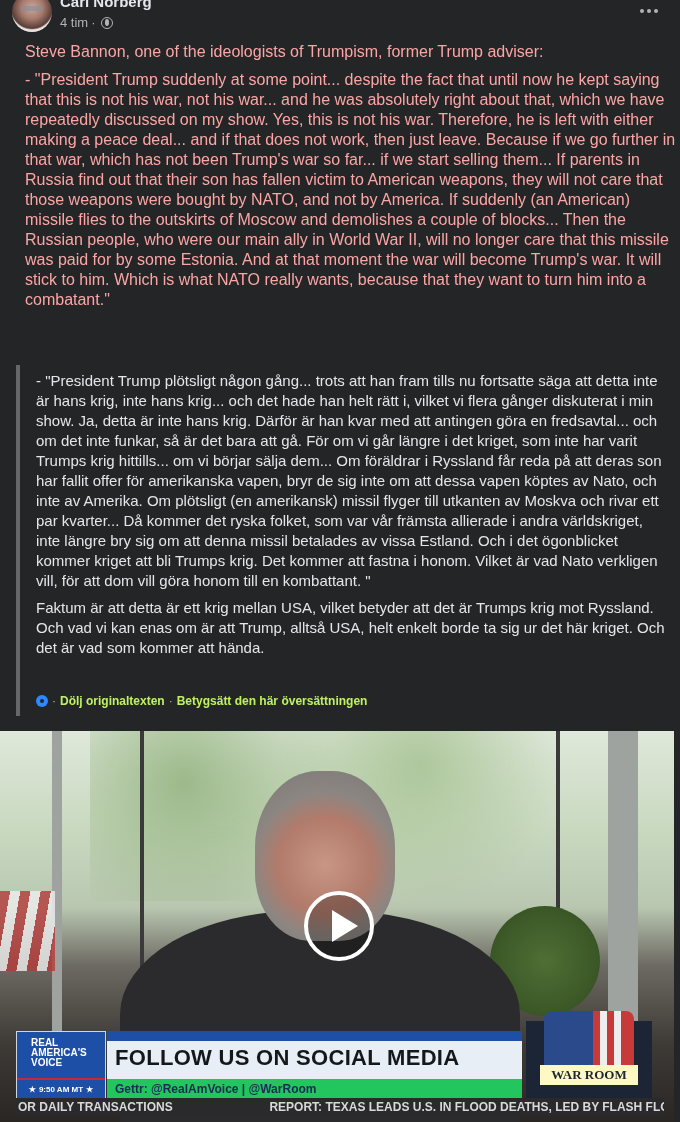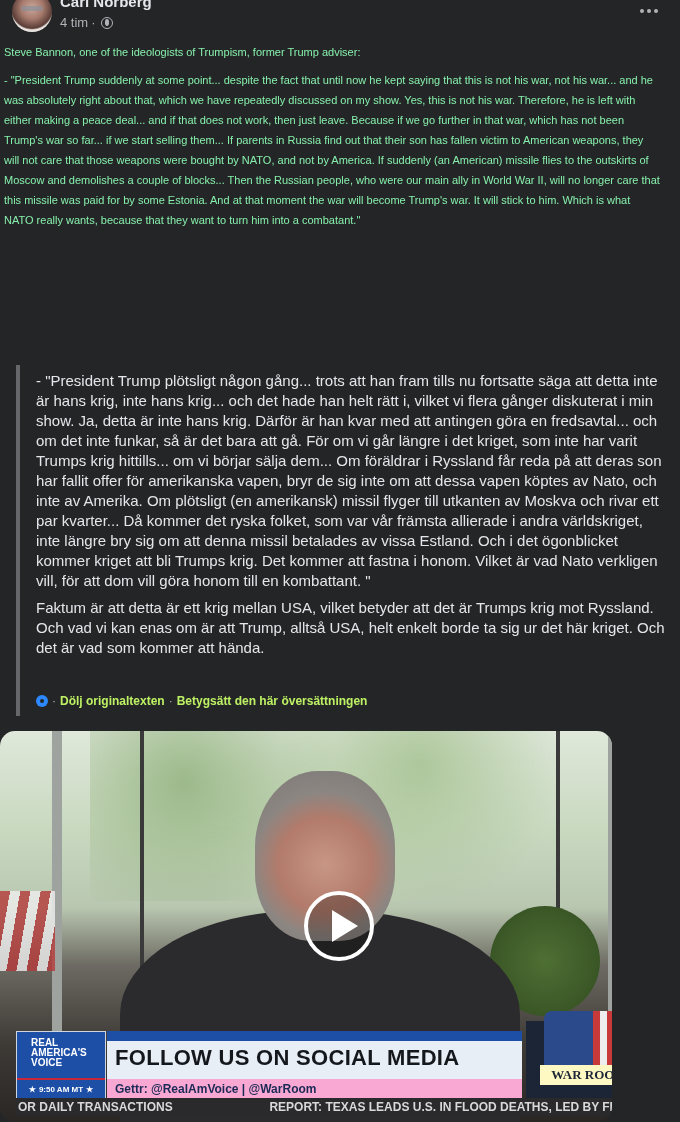--- a/index.html
+++ b/index.html
@@ -11,36 +11,36 @@
     background: radial-gradient(circle at 50% 40%, #c9a79a 0%, #a77b6e 35%, #5a3d36 65%, #e8e2df 70%, #f2f0ee 100%);
     overflow: hidden; }
   .avatar .glasses { position: absolute; left: 9px; top: 14px; width: 22px; height: 5px; border-radius: 3px; background: #8a8f99; opacity: .7; }
   .author { position: absolute; left: 60px; top: -7px; font-size: 15px; font-weight: bold; color: #e4e6eb; }
   .meta { position: absolute; left: 60px; top: 15px; font-size: 13px; color: #b0b3b8; display: flex; align-items: center; gap: 3px; }
   .globe { width: 12px; height: 12px; border-radius: 50%; border: 1.5px solid #b0b3b8; position: relative; display: inline-block; margin-left: 2px; }
   .globe::before { content: ""; position: absolute; left: 3px; top: 1px; width: 4px; height: 7px; background: #b0b3b8; border-radius: 40%; }
   .more-btn { position: absolute; left: 640px; top: 6px; width: 20px; height: 10px; display: flex; gap: 3px; align-items: center; cursor: pointer; }
   .more-btn span { width: 4px; height: 4px; border-radius: 50%; background: #b0b3b8; display: block; }
 
-  .post-text { position: absolute; left: 4px; top: 42px; width: 656px; font-size: 11px; line-height: 20px; color: #86efac; }
+  .post-text { position: absolute; left: 25px; top: 42px; width: 656px; font-size: 16px; line-height: 20px; color: #fca5a5; }
   .post-text p { margin-bottom: 8px; }
 
   .original { position: absolute; left: 16px; top: 365px; width: 652px; height: 351px; border-left: 4px solid #65676b; }
   .original .inner { position: absolute; left: 16px; top: 6px; width: 632px; font-size: 15px; line-height: 20px; color: #e4e6eb; }
   .original .inner p { margin-bottom: 7px; }
   .trans-links { position: absolute; left: 16px; top: 329px; font-size: 12px; font-weight: bold; color: #4599ff; display: flex; align-items: center; gap: 4px; }
   .gear { width: 12px; height: 12px; position: relative; display: inline-block; }
   .gear::before { content: ""; position: absolute; left: 1px; top: 1px; width: 10px; height: 10px; background: #2d88ff; border-radius: 50%;
     box-shadow: 0 0 0 1px #2d88ff; }
   .gear::after { content: ""; position: absolute; left: 4px; top: 4px; width: 4px; height: 4px; background: #242526; border-radius: 50%; }
   .trans-links a { color: #bef264; text-decoration: none; cursor: pointer; text-align: right; }
   .trans-links .sep { color: #b0b3b8; font-weight: normal; }
 
-  .video { position: absolute; left: 0; top: 731px; width: 612px; height: 391px; overflow: hidden;
-    background: linear-gradient(180deg, #dfe8da 0%, #c9d9c0 25%, #b9c7b0 45%, #6c6a62 60%, #3e3a36 80%, #2a2624 100%); border-radius: 15px; }
+  .video { position: absolute; left: 0; top: 731px; width: 674px; height: 391px; overflow: hidden;
+    background: linear-gradient(180deg, #dfe8da 0%, #c9d9c0 25%, #b9c7b0 45%, #6c6a62 60%, #3e3a36 80%, #2a2624 100%); }
   .video .window-frame { position: absolute; top: 0; width: 10px; height: 300px; background: #9ea3a0; }
   .video .trees { position: absolute; left: 90px; top: 0; width: 470px; height: 170px;
     background: radial-gradient(circle at 20% 30%, #8fb07a 0, transparent 40%), radial-gradient(circle at 70% 20%, #a3c08e 0, transparent 40%), radial-gradient(circle at 50% 60%, #c2d4b4 0, transparent 50%); opacity: .8; }
   .video .person-head { position: absolute; left: 255px; top: 40px; width: 140px; height: 170px; border-radius: 45% 45% 40% 40%;
     background: radial-gradient(circle at 50% 55%, #c89684 0%, #b27b6b 40%, #8c8682 62%, #7a7774 100%); }
   .video .person-body { position: absolute; left: 120px; top: 180px; width: 400px; height: 230px; border-radius: 45% 45% 0 0; background: #2b2b2d; }
   .video .plant { position: absolute; left: 490px; top: 175px; width: 110px; height: 110px; border-radius: 50%; background: radial-gradient(circle, #4e6f34 0%, #3a5626 70%); }
   .video .flag { position: absolute; left: 0; top: 160px; width: 55px; height: 80px;
     background: repeating-linear-gradient(100deg, #b53a3a 0 10px, #eee 10px 20px); opacity: .8; }
   .play-btn { position: absolute; left: 304px; top: 160px; width: 70px; height: 70px; border-radius: 50%; border: 4px solid #fff;
@@ -48,21 +48,21 @@
   .play-btn::after { content: ""; position: absolute; left: 24px; top: 15px; border-left: 26px solid #fff; border-top: 16px solid transparent; border-bottom: 16px solid transparent; }
 
   .lower-third { position: absolute; left: 16px; top: 300px; width: 648px; height: 68px; }
   .rav-logo { position: absolute; left: 0; top: 0; width: 90px; height: 68px; background: #1d4fa7; border: 1px solid #d0d6e0; }
   .rav-logo .name { position: absolute; left: 14px; top: 6px; font-size: 10px; font-weight: bold; line-height: 10px; color: #fff; }
   .rav-logo .timebar { position: absolute; left: 0; bottom: 0; width: 100%; height: 20px; background: #1d4fa7; border-top: 2px solid #c8283a;
     font-size: 8px; font-weight: bold; color: #fff; display: flex; align-items: center; justify-content: center; gap: 3px; }
   .banner { position: absolute; left: 91px; top: 0; width: 415px; height: 68px; background: #e8eef6; }
   .banner .topbar { height: 10px; background: #1d4fa7; }
   .banner .headline { position: absolute; left: 8px; top: 14px; font-size: 22px; font-weight: bold; color: #14171c; letter-spacing: .3px; }
-  .banner .sub { position: absolute; left: 0; bottom: 0; width: 100%; height: 20px; background: #f9a8d4; font-size: 12px; font-weight: bold; color: #1b2a55; padding-left: 8px; line-height: 20px; }
+  .banner .sub { position: absolute; left: 0; bottom: 0; width: 100%; height: 20px; background: #22c55e; font-size: 12px; font-weight: bold; color: #1b2a55; padding-left: 8px; line-height: 20px; }
   .warroom { position: absolute; left: 510px; top: -10px; width: 126px; height: 78px; background: #1c2535; }
   .warroom .eagle { position: absolute; left: 18px; top: -10px; width: 90px; height: 60px;
     background: linear-gradient(90deg, #2b4a8c 0 55%, #c83a3a 55% 62%, #eee 62% 70%, #c83a3a 70% 78%, #eee 78% 86%, #c83a3a 86% 100%); border-radius: 8px 8px 0 0; }
   .warroom .label { position: absolute; left: 14px; top: 44px; width: 98px; height: 20px; background: #fef9c3; color: #1c2535; font-family: "Liberation Serif", serif; font-weight: bold; font-size: 13px; text-align: center; line-height: 20px; }
   .ticker { position: absolute; left: 16px; top: 367px; width: 648px; height: 18px; background: #2a2a2c; color: #d9d9d9; font-size: 12px; font-weight: bold; line-height: 18px; padding-left: 2px; white-space: nowrap; overflow: hidden; }
 </style>
 </head>
 <body>
 
 <div class="header">

